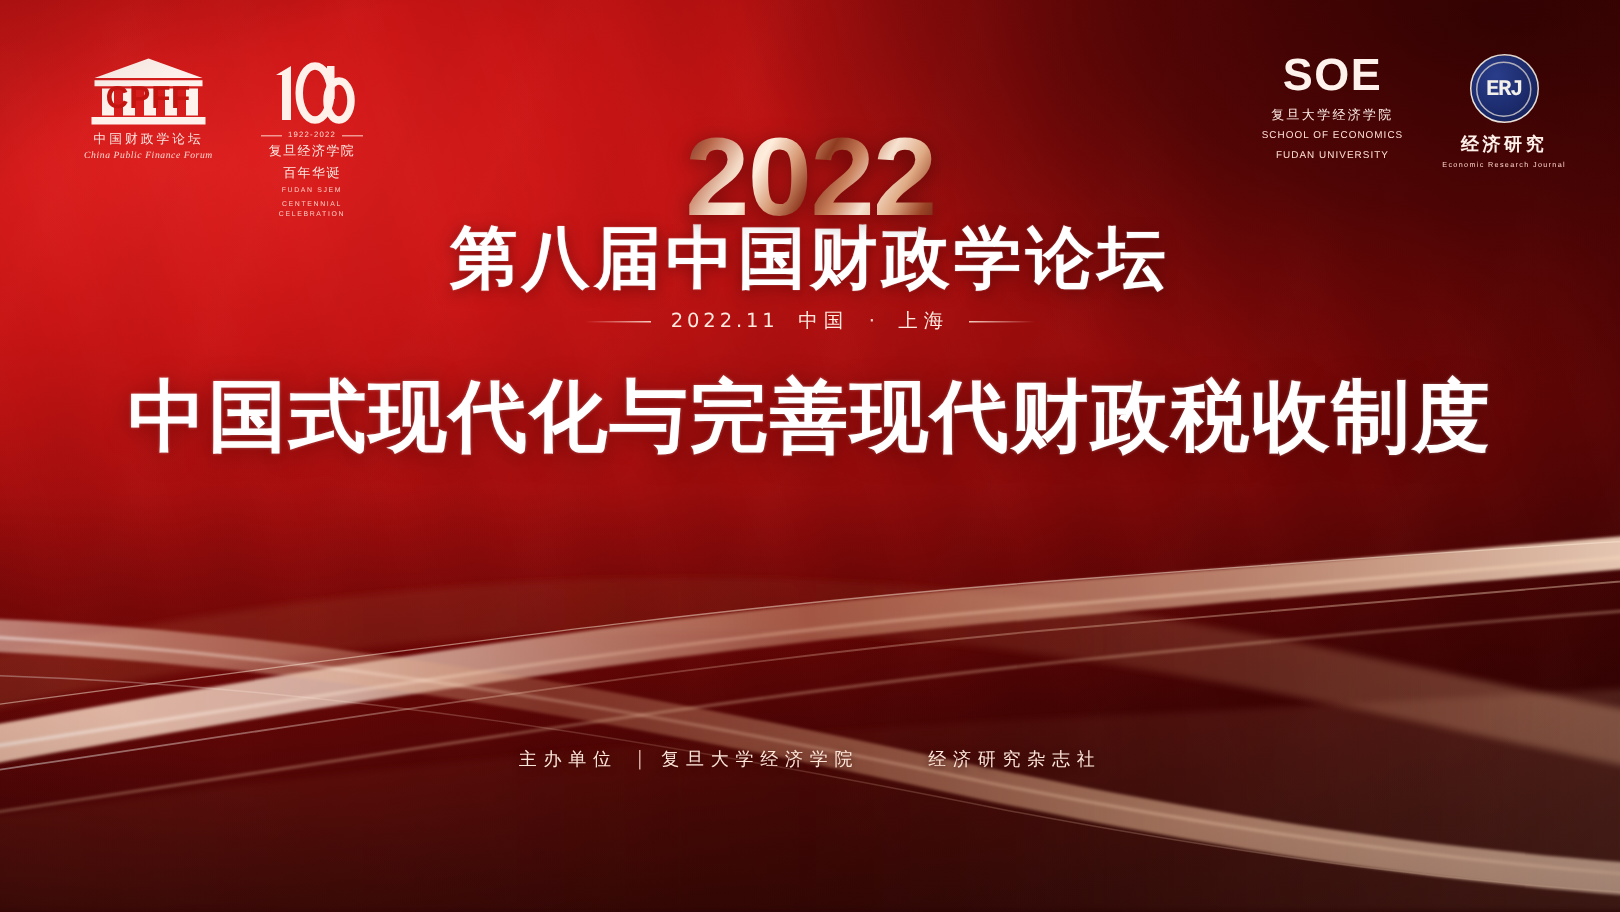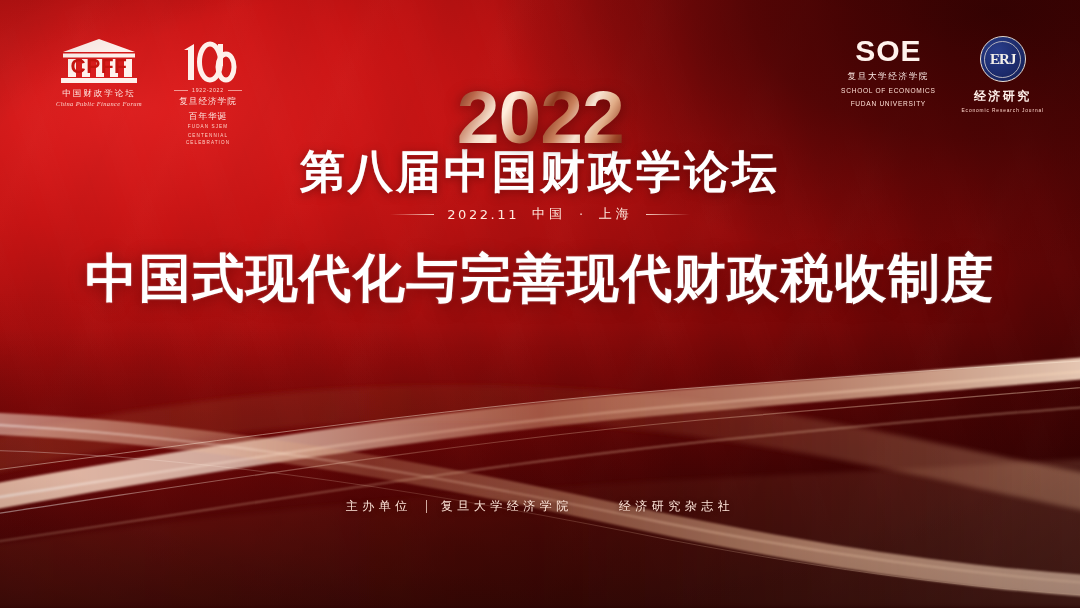--- a/index.html
+++ b/index.html
@@ -135,21 +135,21 @@
     background:radial-gradient(circle at 38% 30%, #2a3f8f 0%, #1b2a6b 60%, #121c4c 100%);
     border:1.4px solid #e9e2da;
     position:relative;
     display:flex; align-items:center; justify-content:center;
   }
   .erj-seal::after{
     content:""; position:absolute; inset:3.5px; border-radius:50%;
     border:1px solid rgba(233,226,218,.75);
   }
   .erj-seal span{
-    font-family:Liberation Serif, serif; font-weight:bold;
+    font-family:Liberation Mono, monospace; font-weight:bold;
     font-size:15px; color:#f3efe9; letter-spacing:-1px; z-index:2;text-align:right;
   }
   .erj-cn{
     margin-top:6px; font-size:12px; letter-spacing:2.4px; color:#fff0ea;
     font-family:"DejaVu Serif",serif; font-weight:bold;
   }
   .erj-en{
     margin-top:3px; font-size:4.8px; letter-spacing:.9px; color:#ffd6cb;
   }
 

